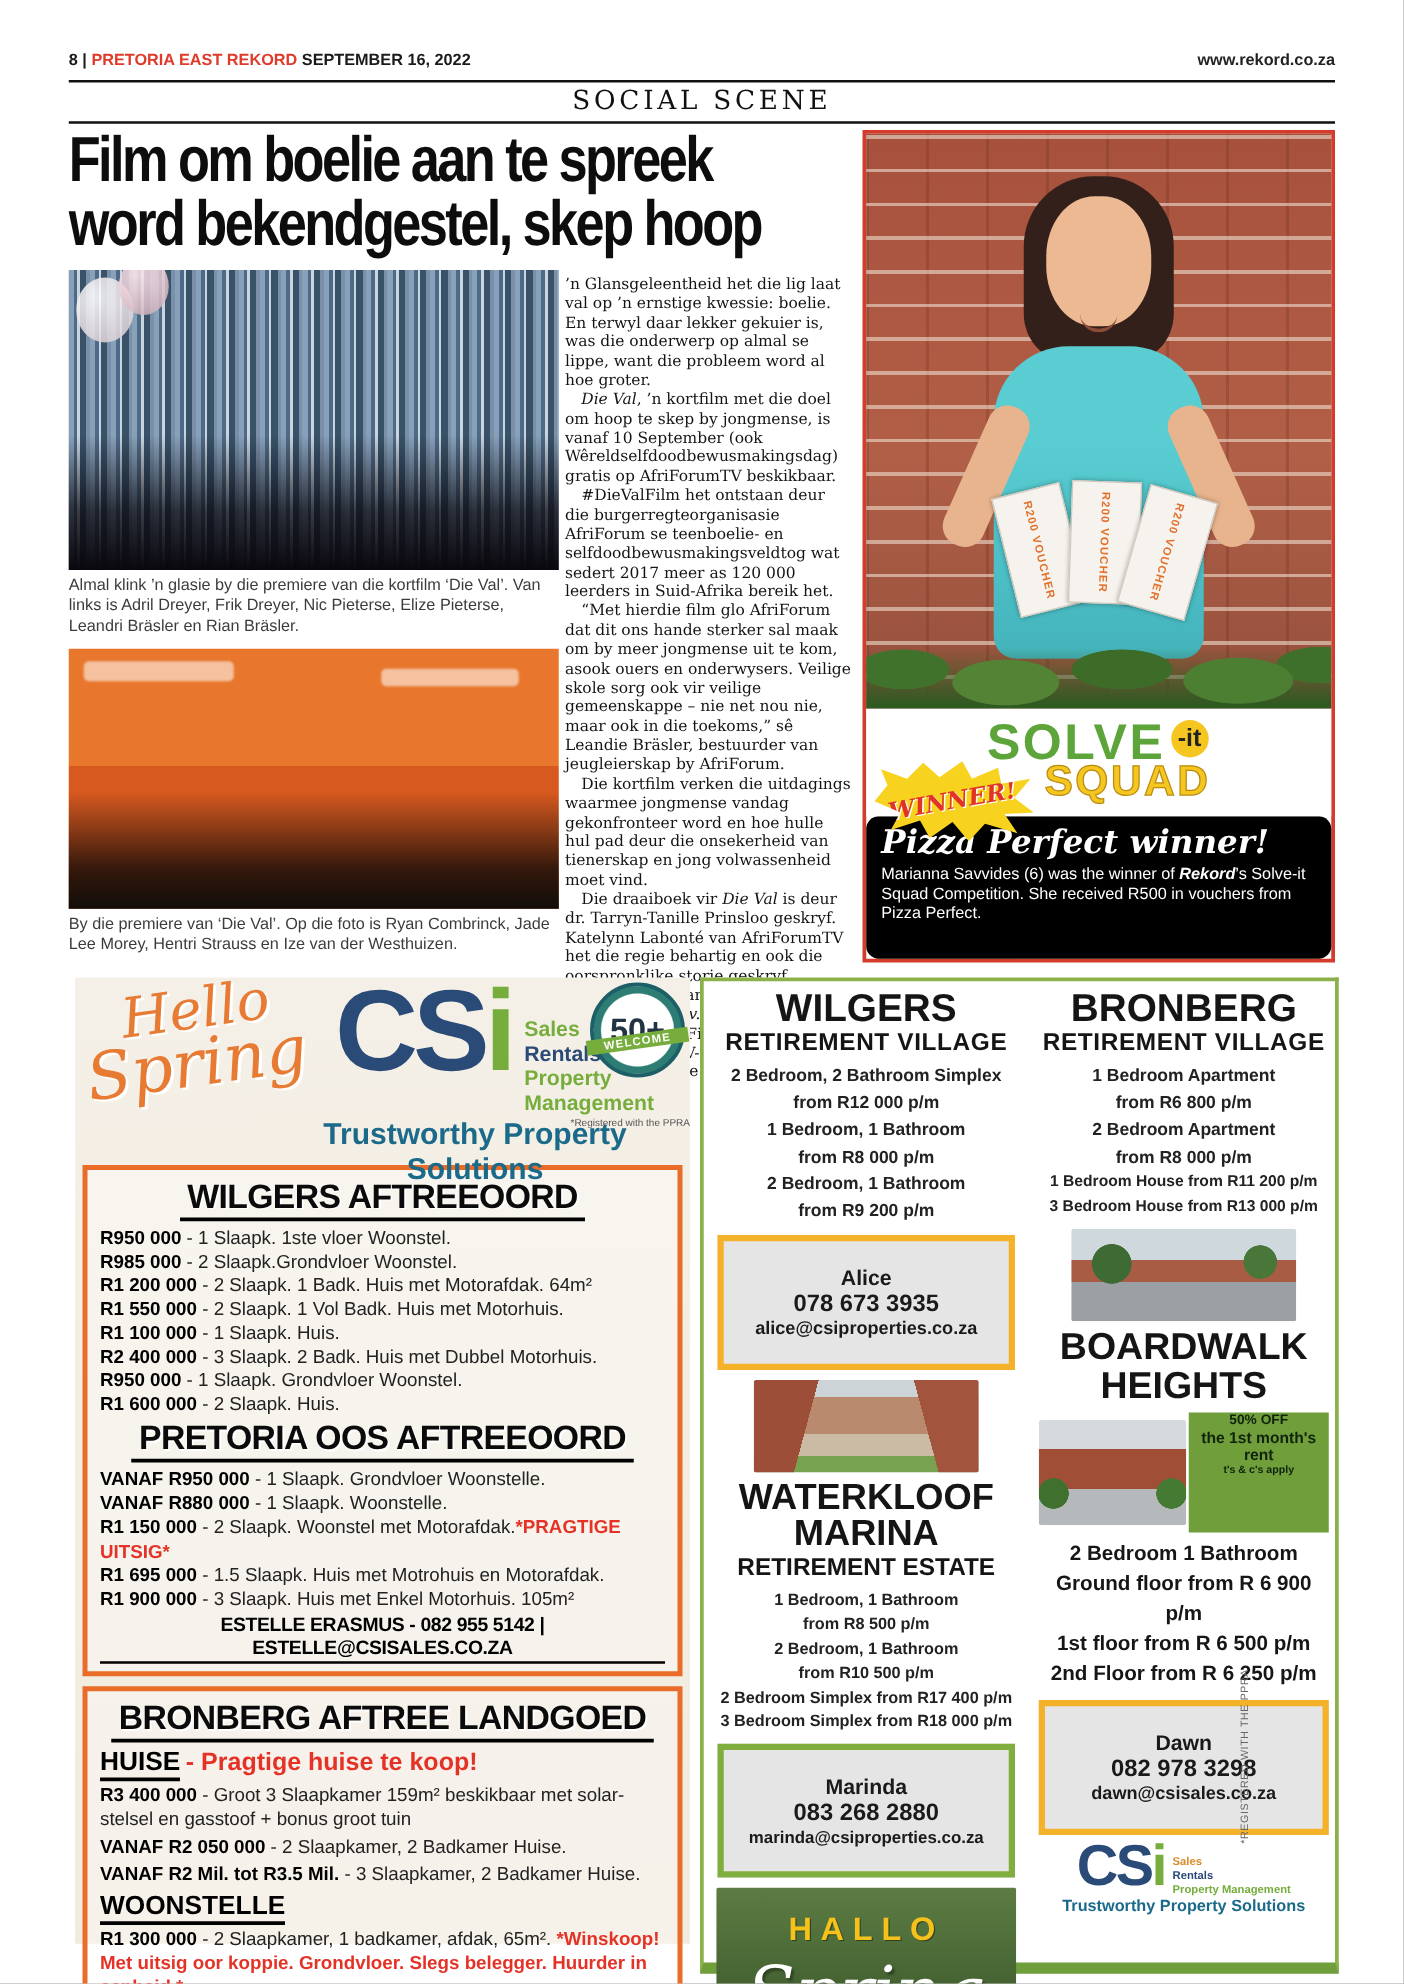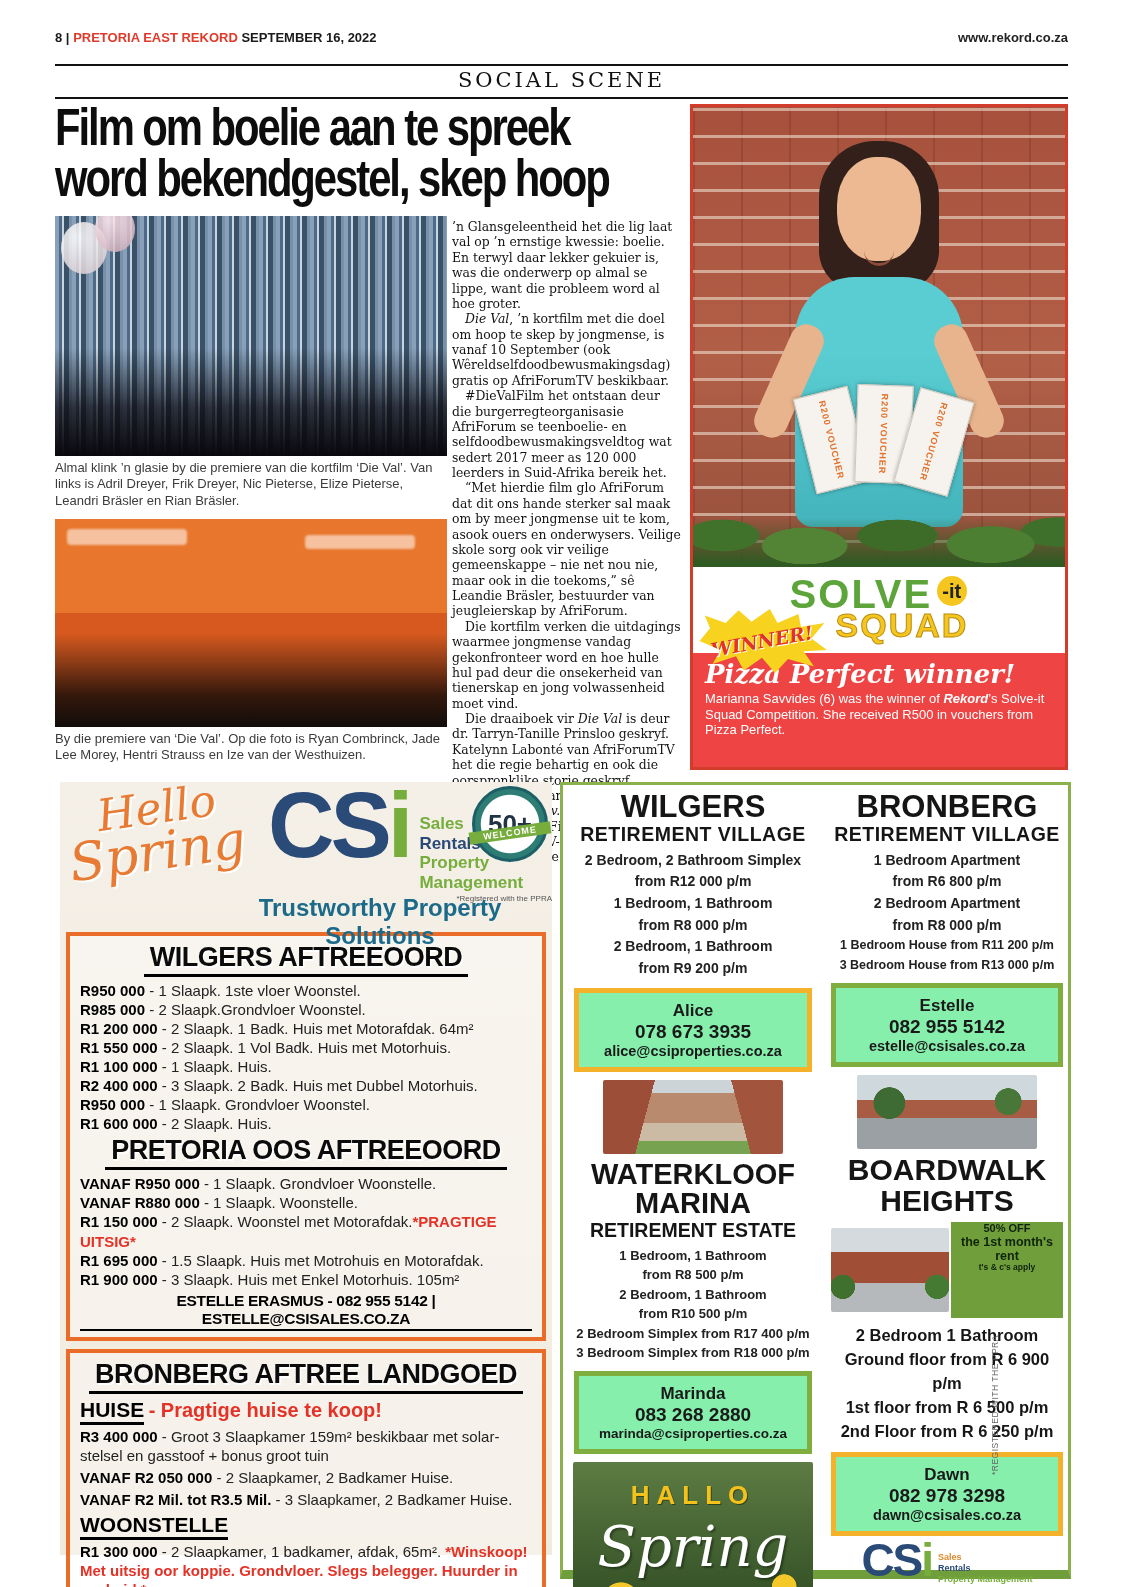--- a/index.html
+++ b/index.html
@@ -1,19 +1,19 @@
 <!DOCTYPE html>
 <html><head>
 <meta charset="utf-8">
 <style>
   html,body{margin:0;padding:0;background:#888;}
   .page{position:relative;width:1123px;height:1587px;background:#fff;margin:0 auto;
         font-family:"Liberation Sans",sans-serif;color:#1a1a1a;overflow:hidden;}
   
-  .pg-head{position:absolute;left:55px;right:55px;top:30px;display:flex;justify-content:space-between;
+  .pg-head{position:absolute;left:55px;right:55px;top:40px;display:flex;justify-content:space-between;
            font-size:13px;font-weight:bold;}
   .pg-head .masthead{color:#e03a2a;}
   .pg-head .site{font-weight:bold;color:#222;}
   .rule{position:absolute;left:55px;width:1013px;background:#111;}
   .rule.r1{top:64px;height:2px;}
   .rule.r2{top:97px;height:2px;}
   .section-title{position:absolute;left:0;right:0;top:68px;text-align:center;
                  font-family:"DejaVu Serif",serif;font-size:21px;letter-spacing:3px;color:#111;}
   
   .headline{position:absolute;left:55px;top:102px;width:780px;transform:scaleX(.82);transform-origin:left top;
@@ -75,21 +75,21 @@
            width:30px;height:30px;line-height:30px;text-align:center;vertical-align:10px;}
   .kid{position:absolute;width:34px;height:64px;}
   .kid .khead{width:22px;height:22px;border-radius:50%;background:#f0c29a;margin:0 auto;position:relative;}
   .kid .kmask{position:absolute;left:2px;right:2px;top:10px;height:9px;background:#7fc6e8;border-radius:4px;}
   .kid .kbody{width:26px;height:34px;border-radius:8px;margin:-2px auto 0;}
   .burst{position:absolute;left:4px;bottom:-20px;width:130px;height:64px;background:#f7d21e;
          clip-path:polygon(2% 50%,10% 30%,6% 10%,22% 22%,32% 2%,42% 20%,56% 0%,62% 22%,78% 8%,80% 28%,98% 22%,88% 46%,100% 64%,82% 66%,90% 90%,70% 78%,60% 100%,50% 76%,36% 96%,30% 74%,12% 86%,18% 64%);
          display:flex;align-items:center;justify-content:center;z-index:3;}
   .burst span{font-family:"DejaVu Serif",serif;font-style:italic;font-weight:bold;color:#e23327;
               font-size:19px;transform:rotate(-10deg);text-shadow:1px 1px 0 #fff;}
-  .blue-block{background:#ef4444;color:#fff;padding:8px 12px 10px;height:96px;}
+  .blue-block{background:#000000;color:#fff;padding:8px 12px 10px;height:96px;border-radius:10px;}
   .blue-block h2{margin:0 0 4px;font-family:"DejaVu Serif",serif;font-style:italic;font-size:26px;line-height:1;}
   .blue-block p{margin:0;font-size:13px;line-height:1.2;}
   
   .left-ad{position:absolute;left:60px;top:782px;width:492px;height:773px;
            background:linear-gradient(180deg,#f5f0e7,#f1ebdf);}
   .ad-head{position:relative;height:146px;}
   .hello{position:absolute;left:6px;top:4px;width:215px;transform:rotate(-8deg);
          font-family:"DejaVu Serif",serif;font-style:italic;color:#e87b33;
          text-shadow:2px 2px 0 #fff;line-height:.9;}
   .hello .h1{font-size:44px;margin-left:34px;}
@@ -124,21 +124,21 @@
   
   .right-ad{position:absolute;left:560px;top:782px;width:505px;height:785px;background:#fff;
             border:3px solid #8bb14c;border-bottom:9px solid #6f9e3b;}
   .colA{position:absolute;left:10px;top:6px;width:240px;text-align:center;}
   .colB{position:absolute;left:268px;top:6px;width:232px;text-align:center;}
   .rv-t1{font-size:31px;font-weight:bold;line-height:1.02;color:#151515;}
   .rv-t2{font-size:19.5px;font-weight:bold;letter-spacing:.5px;color:#151515;}
   .rv-t3{font-size:19.5px;font-weight:bold;color:#151515;}
   .rv-lines{margin-top:4px;font-weight:bold;font-size:14px;line-height:1.55;color:#222;}
   .rv-lines.tight{font-size:13px;line-height:1.5;}
-  .cbox{margin:8px auto 0;width:92%;background:#86efac;padding:8px 4px;font-weight:bold;}
+  .cbox{margin:8px auto 0;width:92%;background:#e5e5e5;padding:20px 4px;font-weight:bold;}
   .cbox.orange{border:5px solid #f3b229;}
   .cbox.green{border:5px solid #7fae3e;}
   .cbox .cname{font-size:17px;}
   .cbox .cphone{font-size:19px;}
   .cbox .cmail{font-size:14.5px;}
   .adphoto{margin:8px auto 0;width:180px;height:74px;border-radius:2px;}
   .p-court{background:
       linear-gradient(105deg,#9c4e38 0 26%,rgba(0,0,0,0) 26%),
       linear-gradient(255deg,#a3543d 0 26%,rgba(0,0,0,0) 26%),
       linear-gradient(180deg,#ccd4d8 0 18%,#b98a6d 18% 58%,#cbbaa4 58% 82%,#77a24f 82%);}
@@ -385,25 +385,20 @@
       <div class="rv-t1">BRONBERG</div>
       <div class="rv-t2">RETIREMENT VILLAGE</div>
       <div class="rv-lines">
         <div>1 Bedroom Apartment</div>
         <div>from R6 800 p/m</div>
         <div>2 Bedroom Apartment</div>
         <div>from R8 000 p/m</div>
         <div style="font-size:12.5px;">1 Bedroom House from R11 200 p/m</div>
         <div style="font-size:12.5px;">3 Bedroom House from R13 000 p/m</div>
       </div>
-      <div class="cbox green">
-        <div class="cname">Estelle</div>
-        <div class="cphone">082 955 5142</div>
-        <div class="cmail">estelle@csisales.co.za</div>
-      </div>
       <div class="adphoto p-street"></div>
       <div class="rv-t1" style="margin-top:6px;font-size:30px;">BOARDWALK</div>
       <div class="rv-t1" style="font-size:30px;">HEIGHTS</div>
       <div class="promo-row">
         <div class="adphoto p-gate"></div>
         <div class="starburst">
           <div class="inner">
             <div class="pr1">50% OFF</div>
             <div class="pr2">the 1st month's</div>
             <div class="pr3">rent</div>

